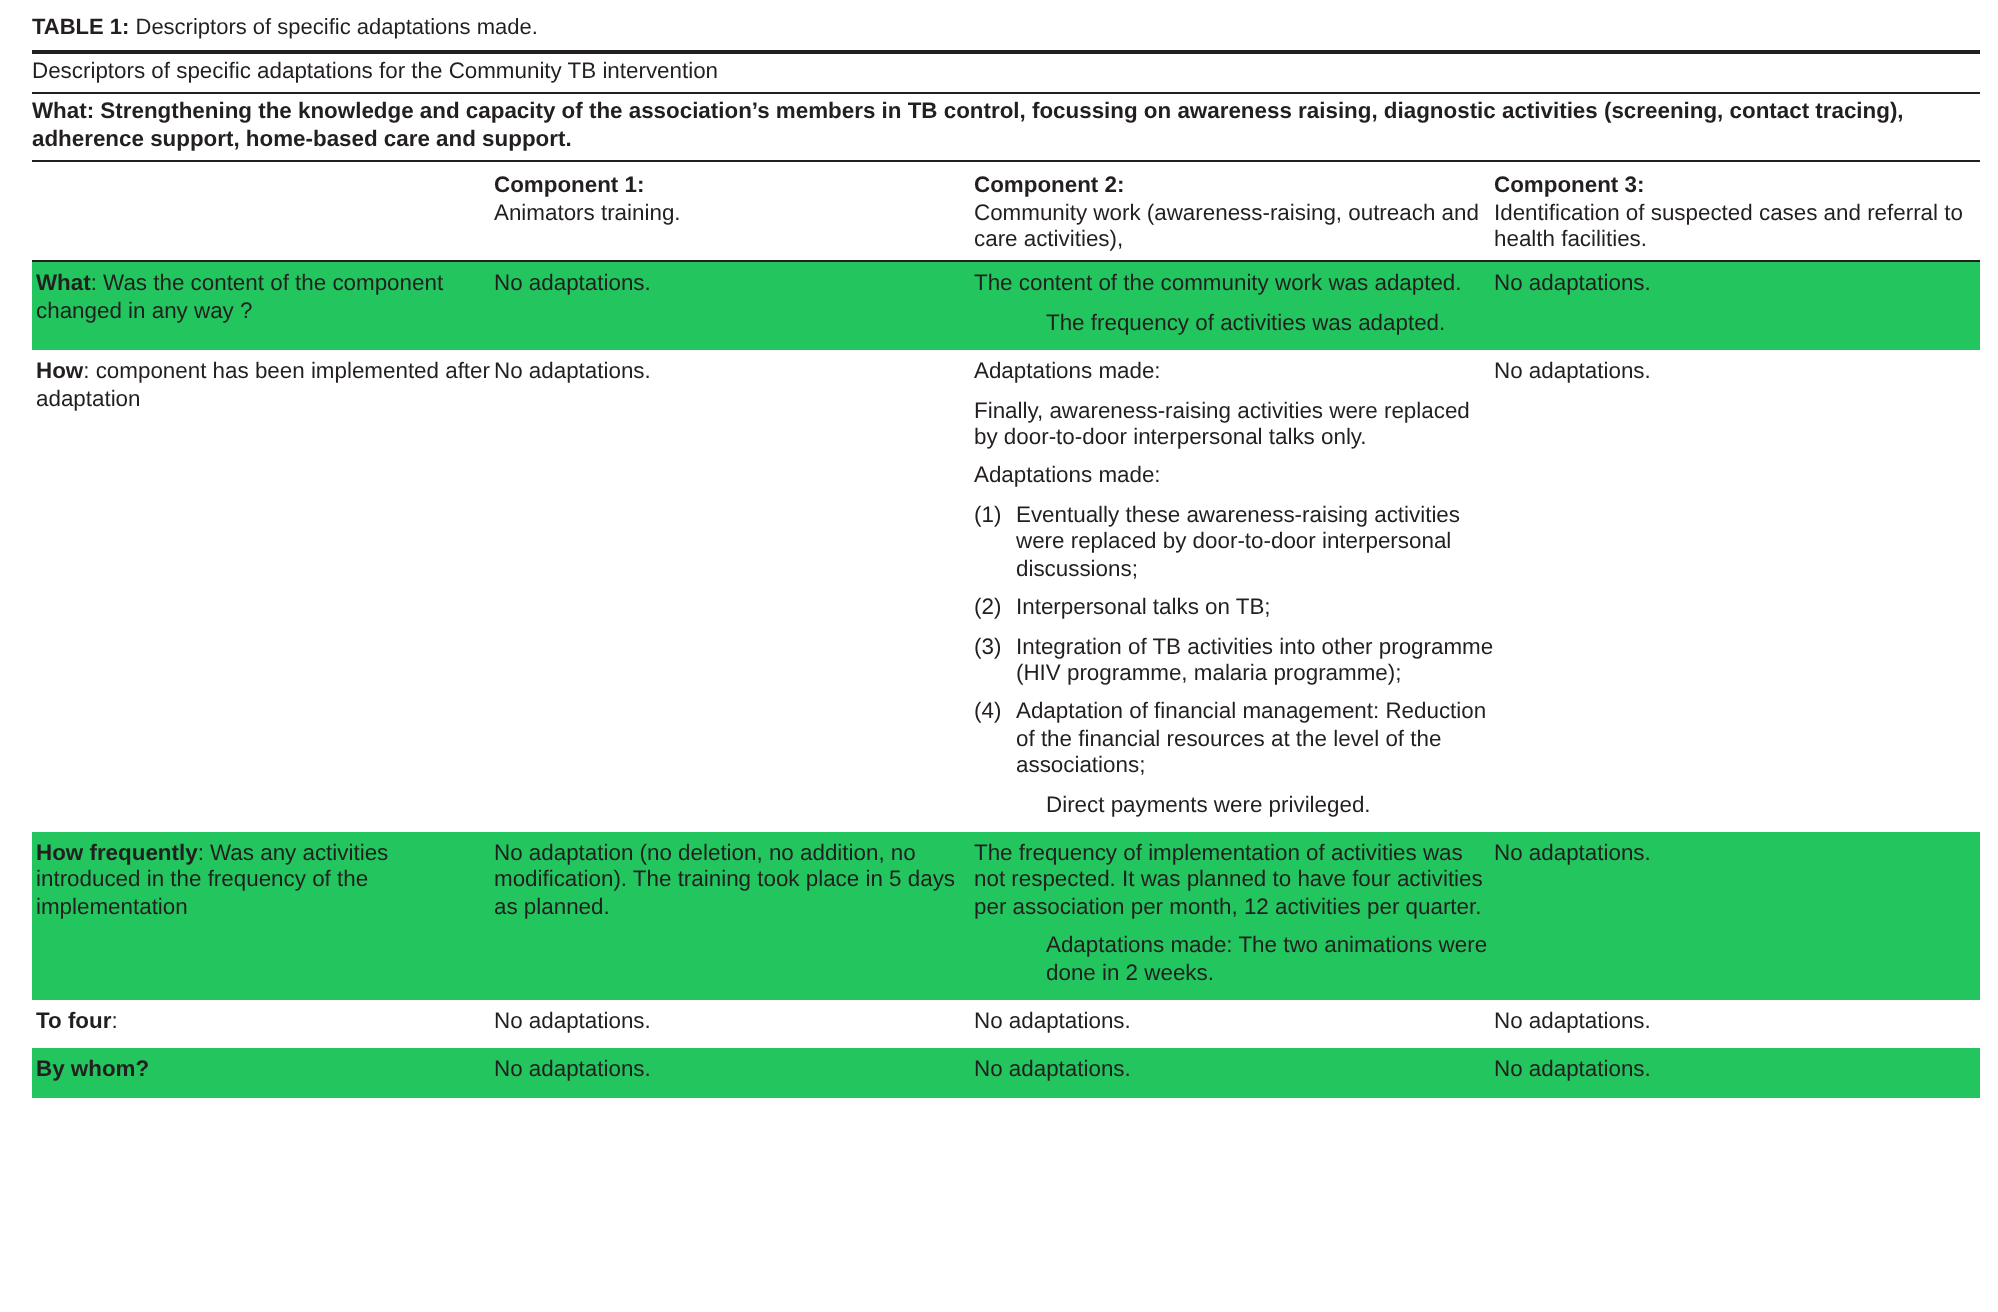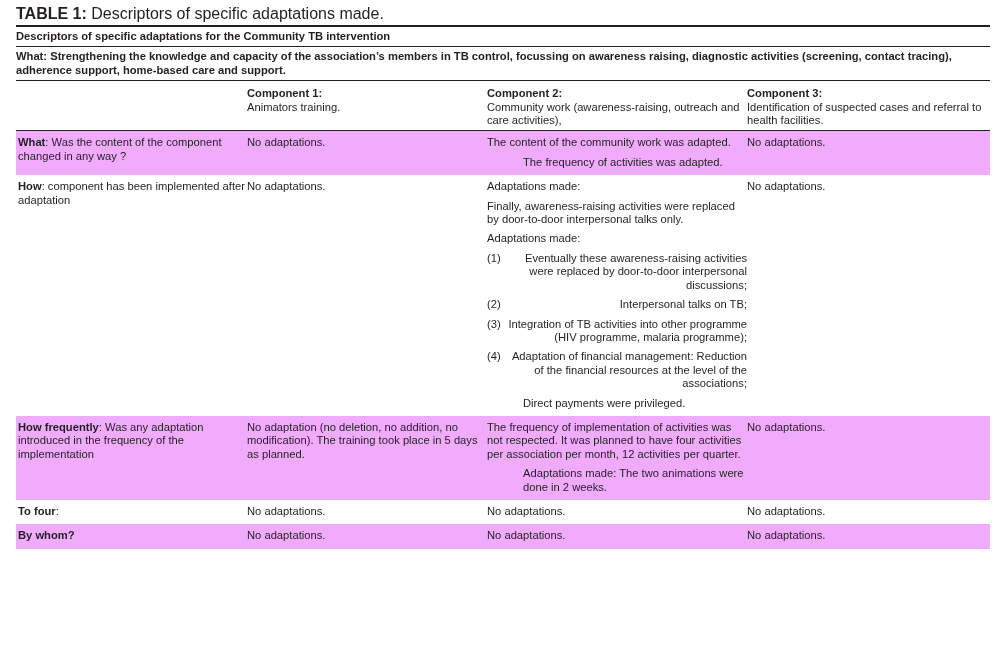--- a/index.html
+++ b/index.html
@@ -1,40 +1,40 @@
 <!DOCTYPE html>
 <html><head>
   <meta charset="utf-8">
   <style>
     html, body { margin:0; padding:0; background:#ffffff; }
     body { width:999px; height:656px; position:relative; overflow:hidden;
            font-family:"Liberation Sans", "DejaVu Sans", sans-serif; color:#231f20; font-size:11.2px; line-height:13.4px; }
     .wrap { position:absolute; left:16px; top:6px; width:974px; }
-    .caption { font-size:16px; line-height:16px; padding-bottom:3px; border-bottom:2.5px solid #231f20; }
+    .caption { font-size:11px; line-height:16px; padding-bottom:3px; border-bottom:2.5px solid #231f20; }
     .caption b { font-weight:bold; }
-    .title-row { font-weight:bold; padding:3px 0 3px 0; border-bottom:1.3px solid #231f20; font-size:11.2px; }
+    .title-row { font-weight:normal; padding:3px 0 3px 0; border-bottom:1.3px solid #231f20; font-size:11.2px; }
     .what-row { font-weight:bold; padding:3px 0 3px 0; border-bottom:1.3px solid #231f20; }
     .grid { width:974px; border-collapse:collapse; table-layout:fixed; }
     .grid td { vertical-align:top; padding:0; }
     .c0 { width:231px; }
     .c1 { width:240px; }
     .c2 { width:260px; }
     .c3 { width:243px; }
     .hdr-top td { padding-top:4px; padding-bottom:3px; }
     .comp-label { font-weight:bold; border-bottom:1.3px solid #231f20; }
     .comp-head td { padding-top:6px; padding-bottom:3px; border-bottom:1.3px solid #231f20; }
     .b { font-weight:bold; }
-    .shade td { background:#f0abfc; }
+    .shade td { background:#22c55e; }
     .row td { padding-top:5px; padding-bottom:6px; }
     .row td.pl { padding-left:2px; }
     .p { margin:0 0 6px 0; }
     .p:last-child { margin-bottom:0;margin-left:36px; }
     .li { display:flex; margin:0 0 6px 0; }
     .li .n { width:21px; flex:none; }
-    .li .t { flex:1;text-align:right; }
+    .li .t { flex:1; }
     .last td { border-bottom:2.5px solid #231f20; padding-bottom:2px; }
   </style>
 </head>
 <body>
 
 <div class="wrap">
   <div class="caption"><b>TABLE 1:</b><span> Descriptors of specific adaptations made.</span></div>
   <div class="title-row">Descriptors of specific adaptations for the Community TB intervention</div>
   <div class="what-row">What: Strengthening the knowledge and capacity of the association’s members in TB control, focussing on awareness raising, diagnostic activities (screening, contact tracing), adherence support, home-based care and support.</div>
 
@@ -94,21 +94,21 @@
         <div class="li">
               <span class="n">(4)</span>
               <span class="t">Adaptation of financial management: Reduction of the financial resources at the level of the associations;</span>
             </div>
         <div class="p">Direct payments were privileged.</div>
       </td>
       <td>No adaptations.</td>
     </tr>
 
     <tr class="row shade">
-      <td class="pl"><b>How frequently</b><span>: Was any adaptation introduced in the frequency of the implementation</span></td>
+      <td class="pl"><b>How frequently</b><span>: Was any activities introduced in the frequency of the implementation</span></td>
       <td>No adaptation (no deletion, no addition, no modification). The training took place in 5 days as planned.</td>
       <td>
         <div class="p">The frequency of implementation of activities was not respected. It was planned to have four activities per association per month, 12 activities per quarter.</div>
         <div class="p">Adaptations made: The two animations were done in 2 weeks.</div>
       </td>
       <td>No adaptations.</td>
     </tr>
 
     <tr class="row">
       <td class="pl"><b>To four</b><span>:</span></td>

